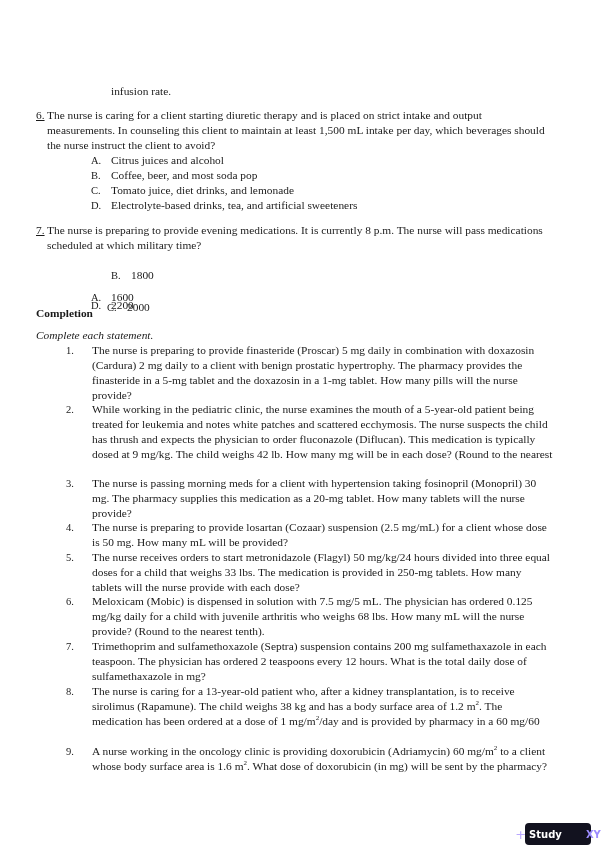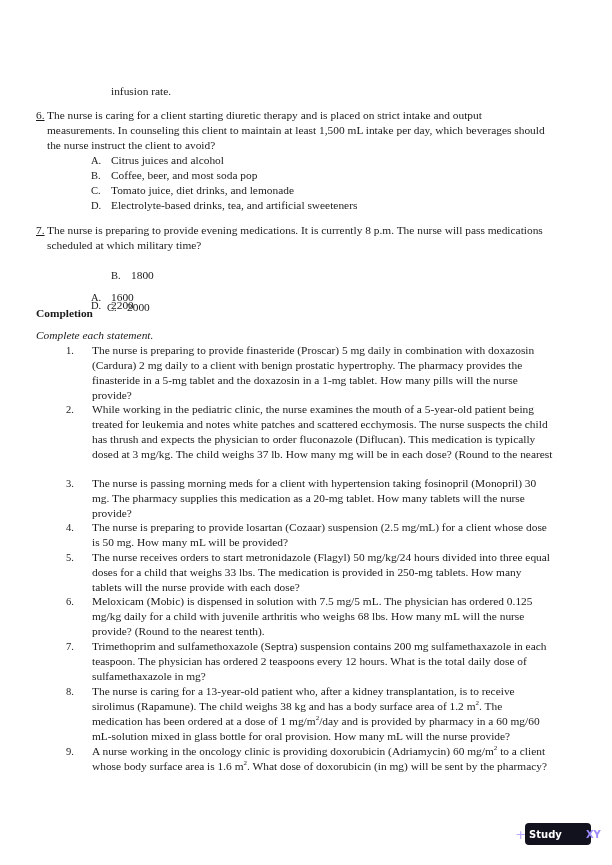--- a/index.html
+++ b/index.html
@@ -69,21 +69,21 @@
       <div>provide?</div>
     </div>
   </div>
 
   <div class="c-item txt" style="top:402px;">
     <span class="num">2.</span>
     <div class="body">
       <div>While working in the pediatric clinic, the nurse examines the mouth of a 5-year-old patient being</div>
       <div>treated for leukemia and notes white patches and scattered ecchymosis. The nurse suspects the child</div>
       <div>has thrush and expects the physician to order fluconazole (Diflucan). This medication is typically</div>
-      <div>dosed at 3 mg/kg. The child weighs 37 lb. How many mg will be in each dose? (Round to the nearest</div>
+      <div>dosed at 9 mg/kg. The child weighs 42 lb. How many mg will be in each dose? (Round to the nearest</div>
     </div>
   </div>
 
   <div class="c-item txt" style="top:476px;">
     <span class="num">3.</span>
     <div class="body">
       <div>The nurse is passing morning meds for a client with hypertension taking fosinopril (Monopril) 30</div>
       <div>mg. The pharmacy supplies this medication as a 20-mg tablet. How many tablets will the nurse</div>
       <div>provide?</div>
     </div>
@@ -123,21 +123,20 @@
       <div>sulfamethaxazole in mg?</div>
     </div>
   </div>
 
   <div class="c-item txt" style="top:684px;">
     <span class="num">8.</span>
     <div class="body">
       <div>The nurse is caring for a 13-year-old patient who, after a kidney transplantation, is to receive</div>
       <div><span>sirolimus (Rapamune). The child weighs 38 kg and has a body surface area of 1.2 m</span><sup>2</sup><span>. The</span></div>
       <div><span>medication has been ordered at a dose of 1 mg/m</span><sup>2</sup><span>/day and is provided by pharmacy in a 60 mg/60</span></div>
-      <div>mL-solution mixed in glass bottle for oral provision. How many mL will the nurse provide?</div>
     </div>
   </div>
 
   <div class="c-item txt" style="top:744px;">
     <span class="num">9.</span>
     <div class="body">
       <div><span>A nurse working in the oncology clinic is providing doxorubicin (Adriamycin) 60 mg/m</span><sup>2</sup><span> to a client</span></div>
       <div><span>whose body surface area is 1.6 m</span><sup>2</sup><span>. What dose of doxorubicin (in mg) will be sent by the pharmacy?</span></div>
     </div>
   </div>

